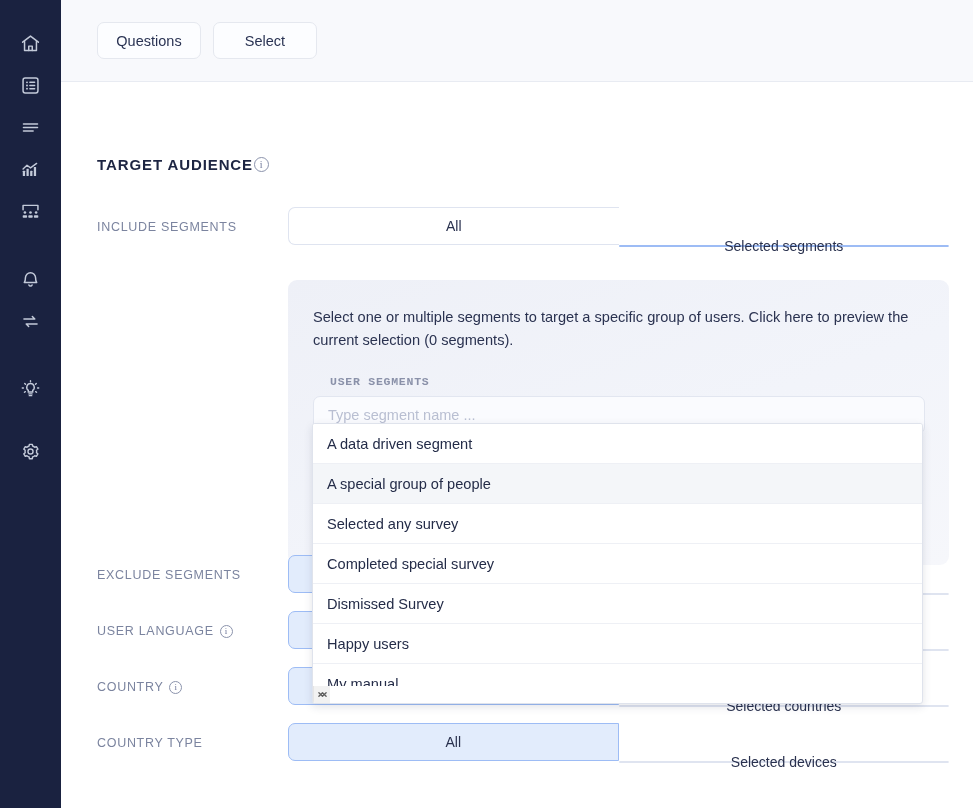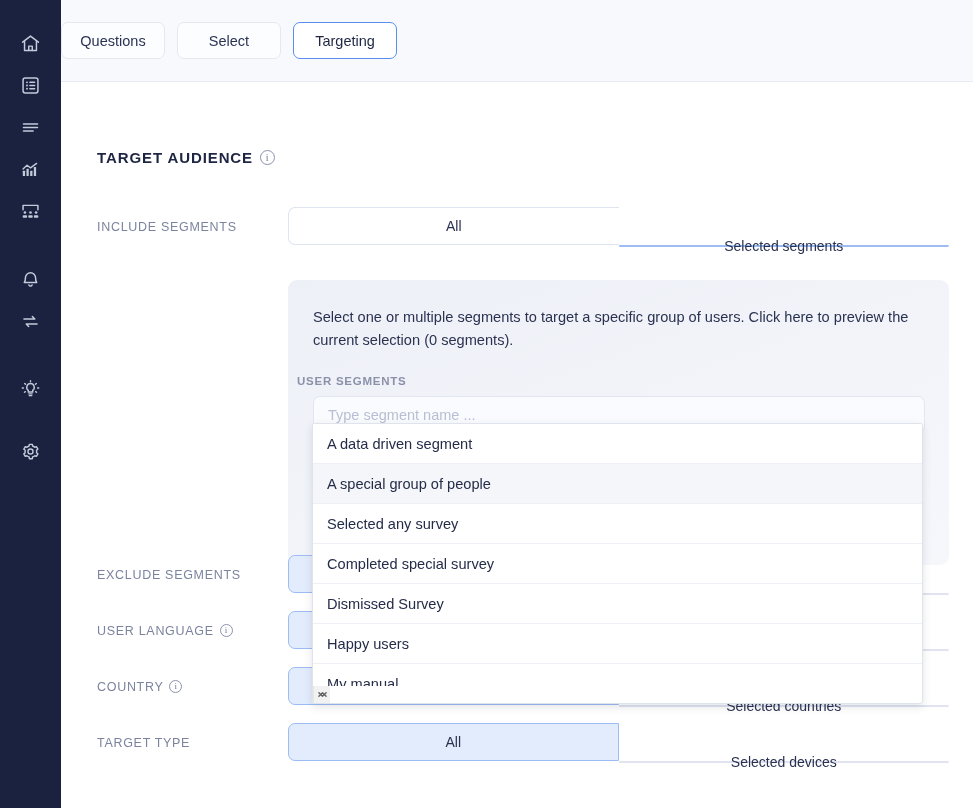--- a/index.html
+++ b/index.html
@@ -38,20 +38,21 @@
     background: #ffffff;
     overflow: hidden;
   }
 
   
   .header {
     height: 82px;
     background: #f8f9fc;
     border-bottom: 1px solid #e8ebf2;
     display: flex; align-items: center;
+    padding-left: 36px;
   }
   .tab {
     height: 37px;
     min-width: 104px;
     padding: 0 18px;
     border: 1px solid #e5e8ef;
     border-radius: 7px;
     background: #fcfdff;
     color: #2a3353;
     font-size: 14.5px;
@@ -68,46 +69,46 @@
 
   
   .body-area {
     position: relative;
     padding: 0 0 0 0;
     height: 726px;
     background: #fff;
   }
   .section-title {
     position: absolute;
-    left: 36px; top: 67px;
+    left: 36px; top: 74px;
     font-size: 15px;
     letter-spacing: 0.9px;
     color: #1d2542;
     font-weight: bold;
-    display: flex; align-items: center; gap: 7px;
+    display: flex; align-items: center; gap: 1px;
   }
   .info-i {
     width: 15px; height: 15px;
     border: 1.3px solid #8b93ac;
     border-radius: 50%;
     color: #6d7governs;
     display: inline-flex; align-items: center; justify-content: center;
     font-size: 10px; font-weight: normal; color: #70789a;
     font-family: "Liberation Serif", serif;
     line-height: 1;
   }
   .info-i.sm { width: 13px; height: 13px; font-size: 9px; }
 
   .row-label {
     position: absolute;
     left: 36px;
     font-size: 12.5px;
     letter-spacing: 0.7px;
     color: #7b849f;
-    display: flex; align-items: flex-start; gap: 6px;
+    display: flex; align-items: flex-end; gap: 6px;
     white-space: nowrap;
   }
 
   
   .seg {
     position: absolute;
     left: 227px;
     width: 661px;
     height: 38px;
     display: flex;
@@ -146,25 +147,26 @@
     font-size: 14.6px;
     line-height: 23px;
     color: #2a3250;
   }
   .panel-text a {
     color: #2a3250;
     cursor: pointer;
   }
   .panel-sublabel {
     position: absolute;
-    left: 9px; top: 95px;
+    left: 42px; top: 95px;
     font-size: 11.5px;
     letter-spacing: 0.75px;
     font-weight: bold;
     color: #8a91a9;
+    font-family: Liberation Mono, monospace;
   }
   .seg-input {
     position: absolute;
     left: 25px; top: 116px;
     width: 612px; height: 38px;
     border: 1px solid #e2e6f0;
     border-radius: 7px;
     background: #fafbfe;
     display: flex; align-items: center;
     padding-left: 14px;
@@ -299,21 +301,20 @@
         <path d="M19 12c0-.5-.05-1-.15-1.45l1.6-1.2-1.7-2.95-1.9.74a6.9 6.9 0 0 0-2.5-1.45L14.1 3.8h-3.4l-.25 1.89a6.9 6.9 0 0 0-2.5 1.45l-1.9-.74L4.35 9.35l1.6 1.2A7 7 0 0 0 5.8 12c0 .5.05 1 .15 1.45l-1.6 1.2 1.7 2.95 1.9-.74a6.9 6.9 0 0 0 2.5 1.45l.25 1.89h3.4l.25-1.89a6.9 6.9 0 0 0 2.5-1.45l1.9.74 1.7-2.95-1.6-1.2c.1-.45.15-.95.15-1.45z"></path>
       </svg>
     </div>
   </nav>
 
   <div class="content">
 
     <div class="header">
       <div class="tab">Questions</div>
       <div class="tab">Select</div>
-      <div class="tab active">Targeting</div>
     </div>
 
     <div class="body-area">
 
       <div class="section-title">
         <span>TARGET AUDIENCE</span>
         <span class="info-i">i</span>
       </div>
 
       <div class="row-label" style="top:138px">
@@ -352,21 +353,21 @@
       <div class="row-label" style="top:598px">
         <span>COUNTRY</span>
         <span class="info-i sm">i</span>
       </div>
       <div class="seg" style="top:585px">
         <div class="on">All</div>
         <div>Selected countries</div>
       </div>
 
       <div class="row-label" style="top:654px">
-        <span>TARGET TYPE</span>
+        <span>COUNTRY TYPE</span>
       </div>
       <div class="seg" style="top:641px">
         <div class="on">All</div>
         <div>Selected devices</div>
       </div>
 
     </div>
   </div>
 
   <div class="dropdown">

